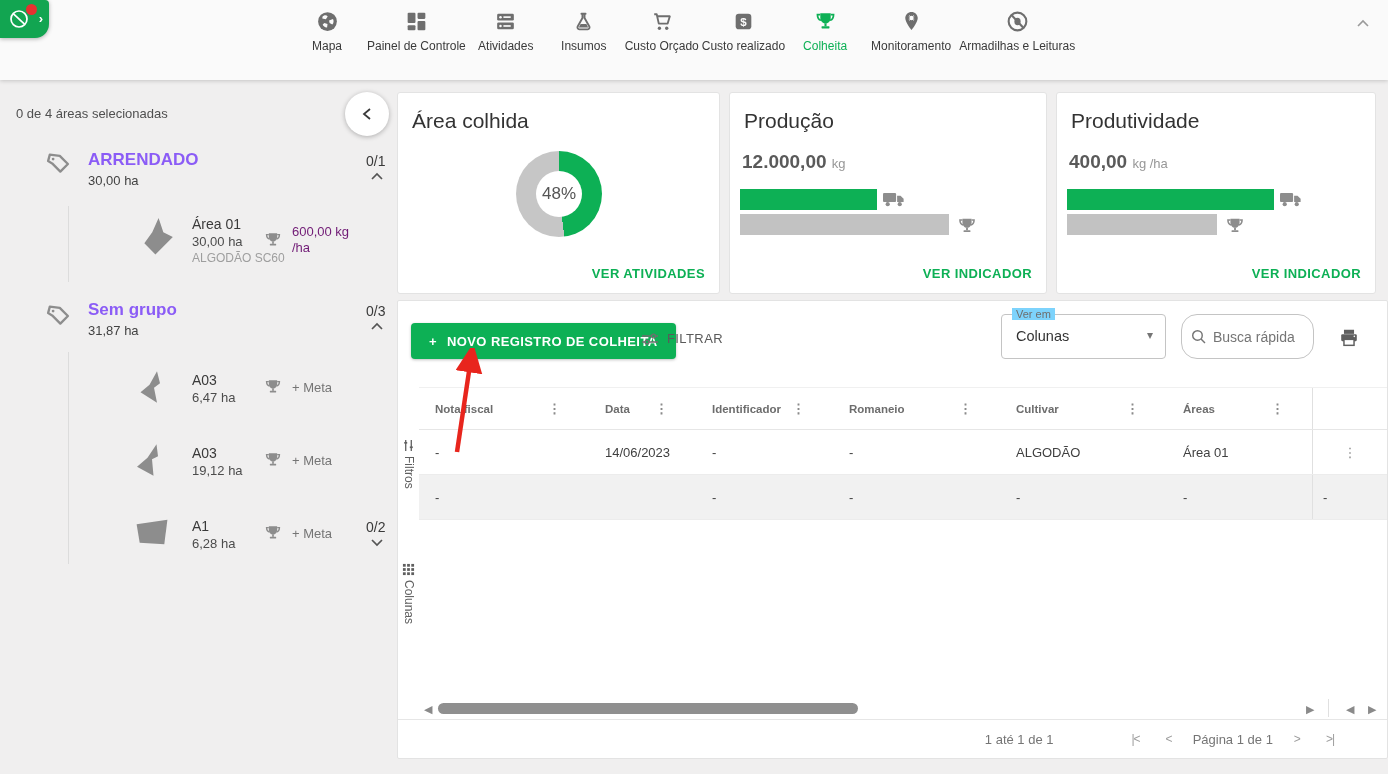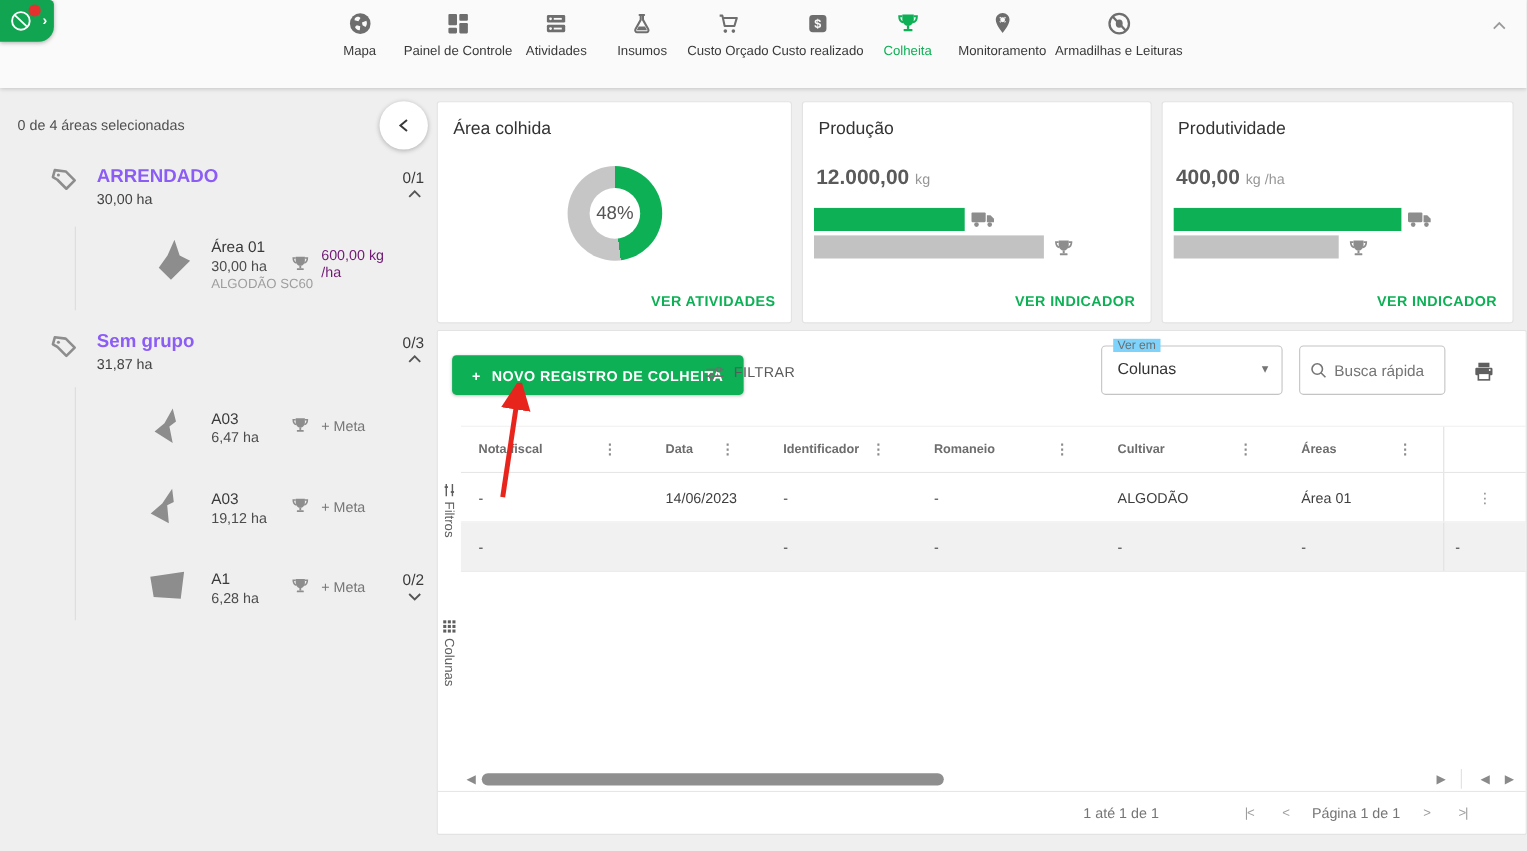--- a/index.html
+++ b/index.html
@@ -35,40 +35,40 @@
   .guide{position:absolute;width:1px;background:#dcdcdc}
   .item-name{font-size:14px;color:#3a3a3a}
   .item-area{font-size:13px;color:#4c4c4c;margin-top:2px}
   .item-crop{font-size:12px;color:#9e9e9e;margin-top:2px}
   .meta-txt{font-size:13px;color:#701a75;line-height:16px;width:62px}
   .meta-link{font-size:13px;color:#757575;cursor:pointer}
   .chev-btn{cursor:pointer;display:inline-block}
 
   
   .card{position:absolute;top:92px;height:202px;background:#fff;border:1px solid var(--bd);border-radius:3px}
-  .card-title{position:absolute;left:14px;top:16px;font-size:16px;color:#333}
+  .card-title{position:absolute;left:14px;top:16px;font-size:21px;color:#333}
   .card-link{position:absolute;right:14px;bottom:12px;font-size:13px;font-weight:bold;letter-spacing:.4px;color:var(--accent);cursor:pointer}
   .donut{position:absolute;left:118px;top:58px;width:86px;height:86px;border-radius:50%}
   .donut-hole{position:absolute;left:20px;top:20px;width:46px;height:46px;border-radius:50%;background:#fff;display:flex;align-items:center;justify-content:center;font-size:17px;color:#555}
   .val-row{position:absolute;left:12px;top:58px;font-size:19px;font-weight:bold;color:#5a5a5a}
   .val-row .unit{font-size:13px;font-weight:normal;color:#979797}
   .bar{position:absolute;height:21px}
   .bar.green{background:var(--accent)}
   .bar.gray{background:#c2c2c2}
   .bar-ic{position:absolute;width:22px;height:17px}
 
   
   .panel{position:absolute;left:397px;top:300px;width:991px;height:459px;background:#fff;border:1px solid var(--bd);border-radius:2px}
   .btn-new{position:absolute;left:13px;top:22px;height:36px;padding:0 18px;background:var(--accent);color:#fff;border:none;border-radius:4px;font-family:inherit;font-size:13px;font-weight:bold;letter-spacing:.4px;display:flex;align-items:center;gap:10px;cursor:pointer;box-shadow:0 1px 3px rgba(0,0,0,.25)}
   .filtrar{position:absolute;left:243px;top:30px;display:flex;align-items:center;gap:8px;font-size:13px;color:#5a5a5a;cursor:pointer;letter-spacing:.4px}
   .select-box{position:absolute;left:603px;top:13px;width:165px;height:45px;border:1px solid #c4c4c4;border-radius:4px;cursor:pointer;background:#fff}
   .select-label{position:absolute;left:10px;top:-7px;background:#7dd3fc;padding:0 4px;font-size:11px;color:#6e6e6e}
   .select-value{position:absolute;left:14px;top:13px;font-size:14.5px;color:#333}
   .select-caret{position:absolute;right:12px;top:13px;color:#757575;font-size:12px}
-  .search-box{position:absolute;left:783px;top:13px;width:133px;height:45px;border:1px solid #c4c4c4;border-radius:4px;display:flex;align-items:center;padding:0 8px;gap:6px;background:#fff}
+  .search-box{position:absolute;left:783px;top:13px;width:133px;height:45px;border:1px solid #c4c4c4;border-radius:16px;display:flex;align-items:center;padding:0 8px;gap:6px;background:#fff}
   .search-box input{border:none;outline:none;width:92px;font-family:inherit;font-size:14px;color:#333;background:transparent}
   .print-btn{position:absolute;left:940px;top:26px;cursor:pointer}
 
   .side-tab{position:absolute;left:0;width:21px;display:flex;flex-direction:column;align-items:center;gap:4px;cursor:pointer;color:#5f5f5f}
   .side-tab .vtxt{writing-mode:vertical-rl;font-size:12px}
 
   .grid{position:absolute;left:21px;top:86px;width:968px}
   .hdr,.row{display:flex;align-items:center}
   .hdr{height:43px;border-top:1px solid #f0f0f0;border-bottom:1px solid #e6e6e6}
   .cell{height:100%;display:flex;align-items:center;padding:0 28px 0 16px;font-size:13px;color:#3f3f3f}

